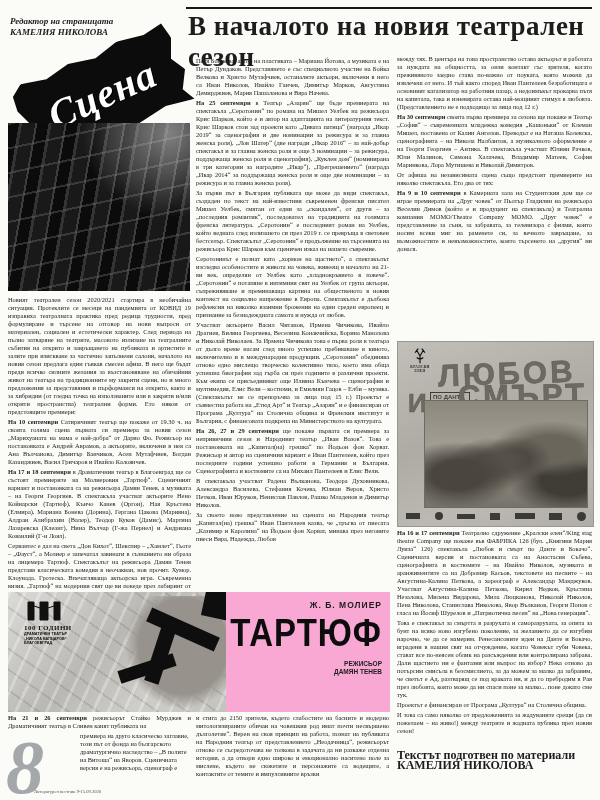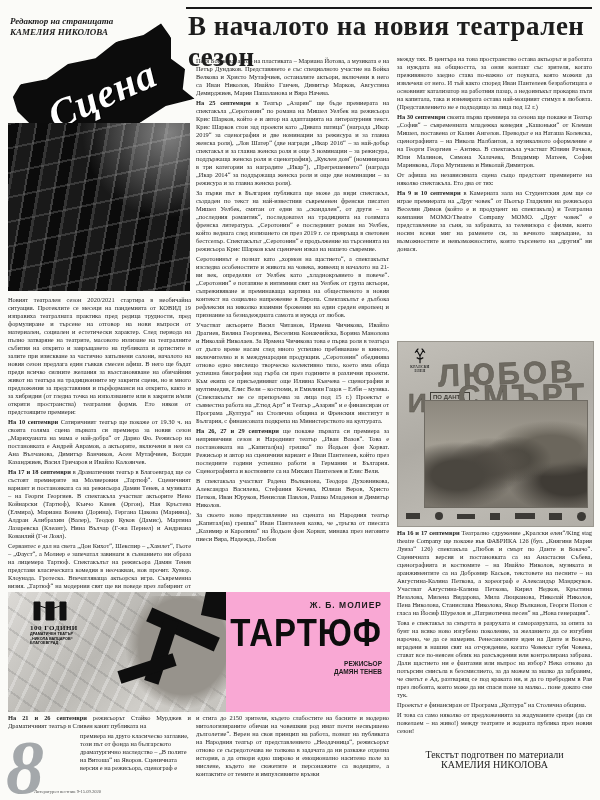--- a/index.html
+++ b/index.html
@@ -67,34 +67,34 @@
       repeating-linear-gradient(115deg, rgba(255,255,255,.28) 0 3px, transparent 3px 14px),
       repeating-linear-gradient(35deg, rgba(90,90,90,.18) 0 2px, transparent 2px 17px),
       linear-gradient(135deg,#dcdad6,#bab8b3 45%,#cfcdc8 72%,#c4c2bd);}
   #tp-head{position:absolute;left:118px;top:4px;width:104px;height:112px;
     background:radial-gradient(ellipse at 55% 45%, #97938c 0 55%, rgba(151,147,140,0) 72%);}
   .tape{position:absolute;background:#0e0e0e;}
   #tape1{left:138px;top:30px;width:74px;height:15px;transform:rotate(24deg);}
   #tape2{left:146px;top:26px;width:15px;height:66px;transform:rotate(18deg);}
   #tape3{left:196px;top:-6px;width:44px;height:34px;transform:rotate(12deg);}
   #tape4{left:110px;top:70px;width:58px;height:13px;transform:rotate(-18deg);}
-  #tp-logo{position:absolute;left:22px;top:8px;width:74px;color:#111;}
+  #tp-logo{position:absolute;left:16px;top:8px;width:74px;color:#111;}
   #tp-logo svg{width:40px;height:22px;display:block;}
   #tp-logo .l1{font-size:7px;font-weight:bold;letter-spacing:.5px;margin-top:2px;}
   #tp-logo .l2{font-size:3.8px;font-weight:bold;line-height:4.6px;font-family:"Liberation Sans",sans-serif;}
   #tp-text{flex:1;background:#f9a8d4;padding:8px 8px 0 4px;text-align:right;position:relative;}
   #tp-author{font-size:8.5px;font-weight:bold;letter-spacing:1px;font-family:"Liberation Sans",sans-serif;}
   #tp-title{font-size:33px;font-weight:900;letter-spacing:1px;margin-top:4px;
     font-family:"Liberation Sans",sans-serif;color:#0d0d0d;transform:scaleY(1.15);}
   #tp-dir{font-size:6.5px;font-weight:bold;line-height:8px;margin-top:8px;font-family:"Liberation Sans",sans-serif;}
   
   #page-number{left:6px;top:732px;font-size:76px;font-style:italic;font-weight:bold;color:#a4a8ab;line-height:70px;}
   #page-footer{left:34px;top:789px;font-size:4.6px;color:#555;}
   
-  #credit{left:397px;top:750px;width:195px;text-align:center;font-weight:normal;font-size:10px;line-height:10px;}
+  #credit{left:397px;top:750px;width:195px;text-align:left;font-weight:bold;font-size:12px;line-height:10px;}
 </style>
 </head>
 <body>
 
 <div class="abs" id="editor-block">
   <div>Редактор на страницата</div>
   <div>КАМЕЛИЯ НИКОЛОВА</div>
 </div>
 <div class="abs" id="top-rule"></div>
 <div class="abs" id="headline">В началото на новия театрален сезон</div>

